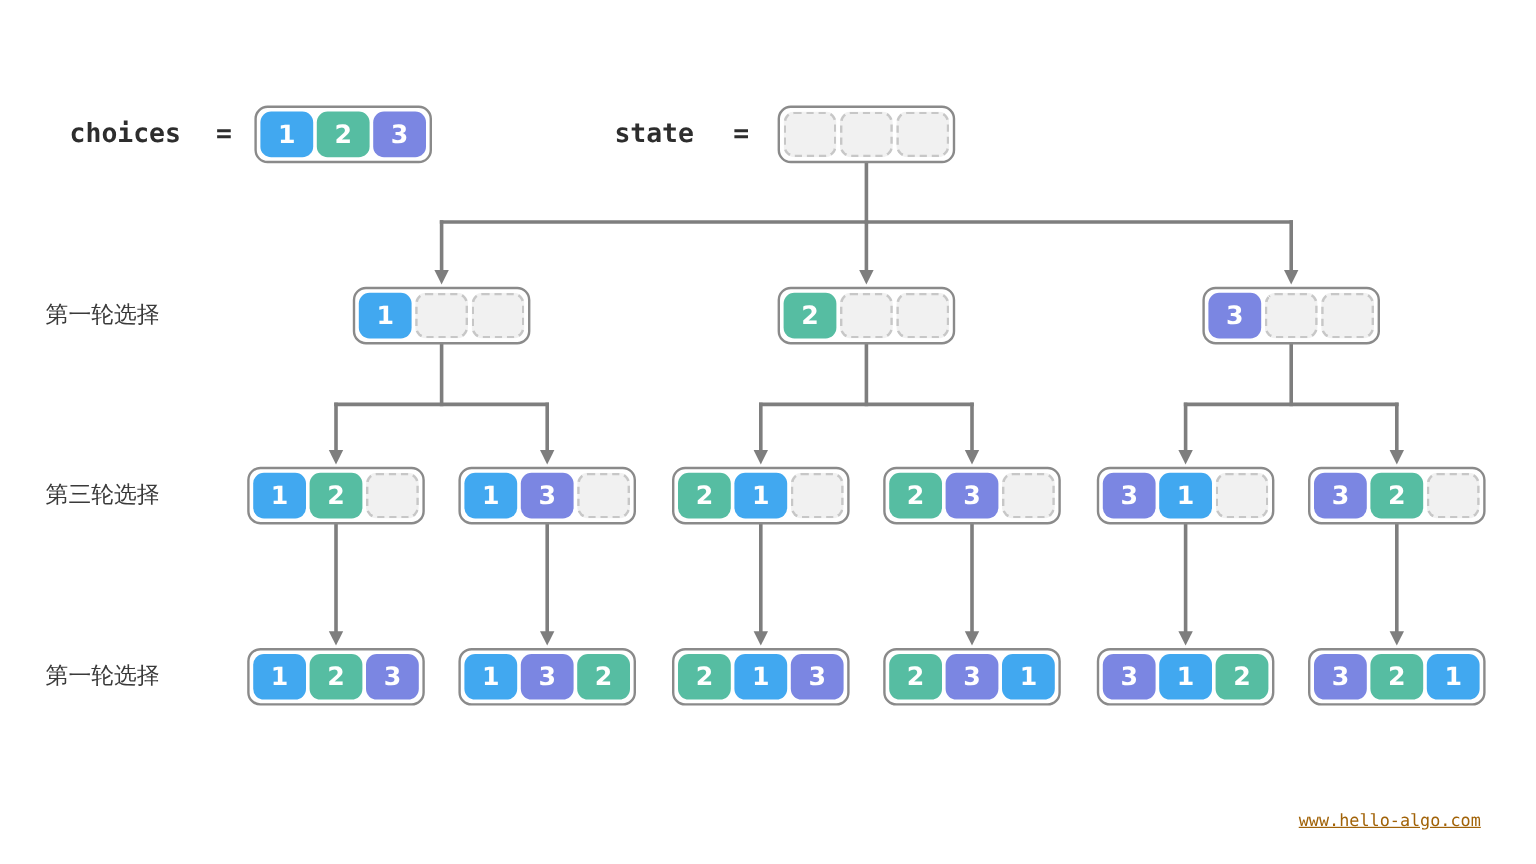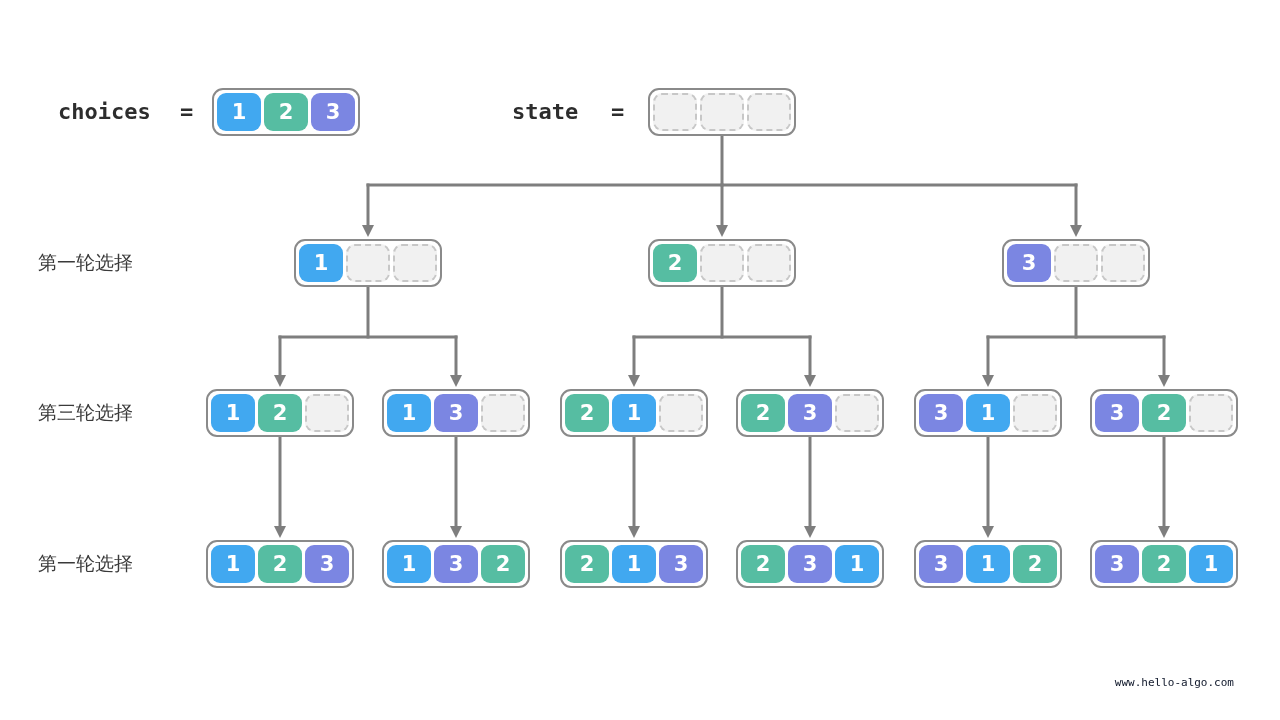--- a/index.html
+++ b/index.html
@@ -63,23 +63,24 @@
   .row-label {
     position: absolute;
     font-size: 19px;
     line-height: 28px;
     color: #3a3a3a;
     white-space: nowrap;
   }
   .watermark {
     position: absolute;
     font-family: "DejaVu Sans Mono", monospace;
-    font-size: 11px;
-    color: #0f172a;
+    font-size: 14px;
+    color: #a16207;
     white-space: nowrap;
+    text-decoration: underline;
   }
 </style>
 </head>
 <body>
 
 <div id="stage">
   <svg id="edges" width="1280" height="720" viewBox="0 0 1280 720" xmlns="http://www.w3.org/2000/svg">
       <line x1="722" y1="136" x2="722" y2="185" stroke="#7e7e7e" stroke-width="3" stroke-linecap="square"></line>
       <line x1="368" y1="185" x2="1076" y2="185" stroke="#7e7e7e" stroke-width="3" stroke-linecap="square"></line>
       <line x1="368" y1="185" x2="368" y2="227" stroke="#7e7e7e" stroke-width="3" stroke-linecap="square"></line>

